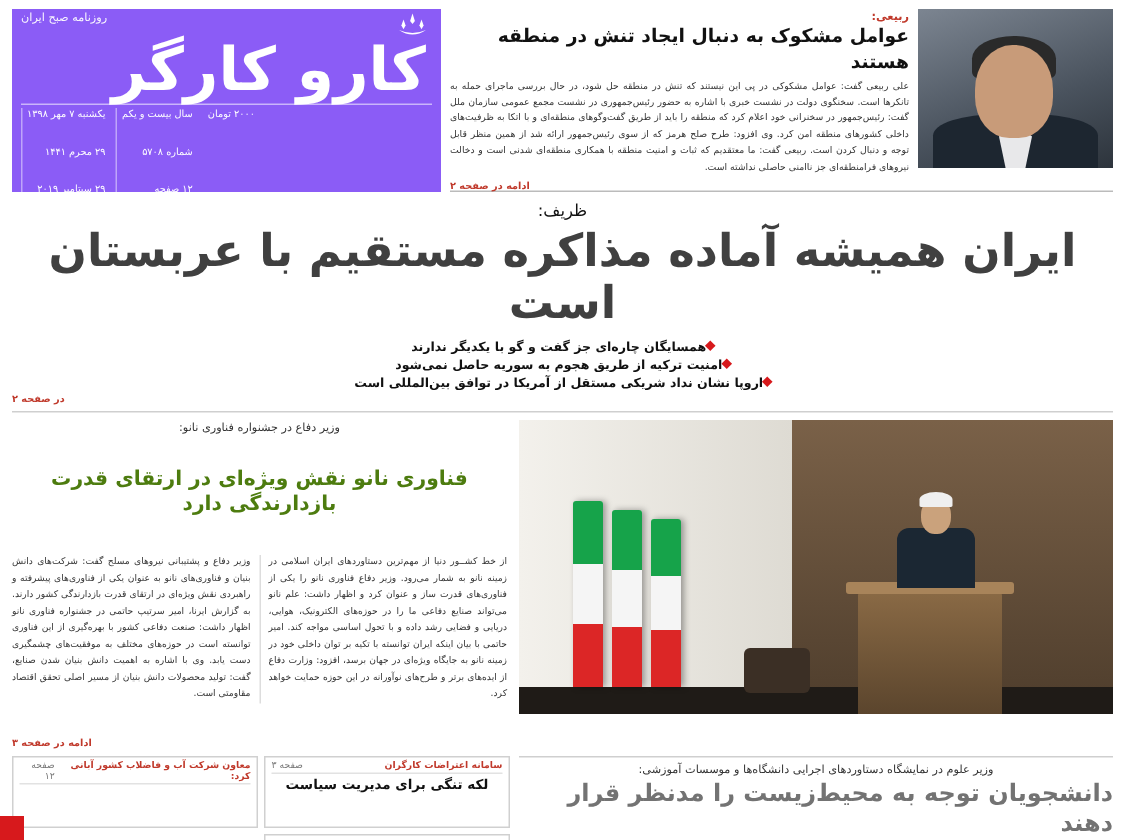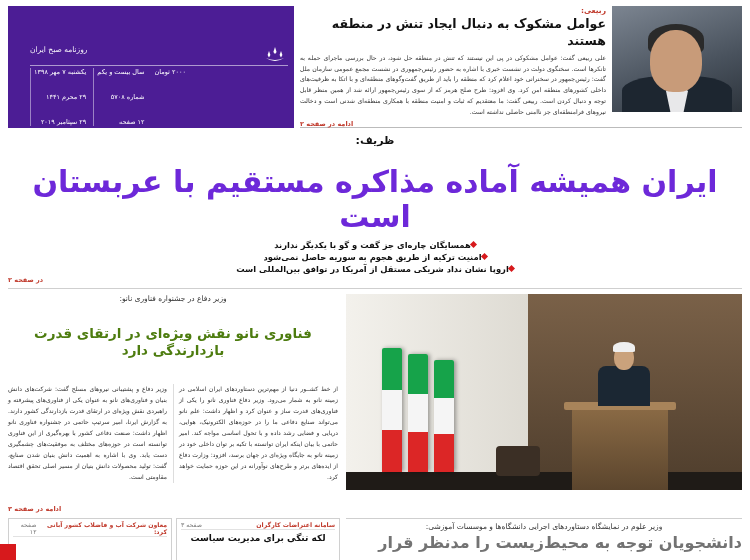--- a/index.html
+++ b/index.html
@@ -27,27 +27,27 @@
   
   .masthead {
     display: flex;
     flex-direction: row;
     align-items: stretch;
     height: 122px;
     gap: 6px;
   }
   .logo-block {
     width: 286px;
-    background: #4c1d95;
+    background: #8b5cf6;
     color: #fff;
     position: relative;
     display: flex;
     flex-direction: column;
-    justify-content: flex-end;
-    padding: 4px 6px 2px 22px;
+    justify-content: center;
+    padding: 4px 6px 2px 6px;
     box-sizing: border-box;
   }
   .logo-top {
     display: flex;
     justify-content: space-between;
     align-items: flex-start;
     font-size: 7px;
   }
   .logo-tagline { font-size: 7.5px; letter-spacing: .5px; opacity: .95; }
   .logo-emblem {
@@ -176,29 +176,29 @@
   
   .lead {
     margin-top: 6px;
     text-align: center;
     direction: rtl;
     border-bottom: 1px solid #cfcfcf;
     padding-bottom: 4px;
   }
   .lead-kicker {
     font-size: 11px;
-    font-weight: bold;
+    font-weight: normal;
     color: #111;
-    margin-bottom: 17px;
+    margin-bottom: 3px;
   }
   .lead-headline {
     font-size: 30px;
     font-weight: bold;
     line-height: 1.18;
-    color: #6d28d9;
+    color: #404040;
     letter-spacing: -0.3px;
   }
   .bullets {
     margin-top: 5px;
     display: flex;
     flex-direction: column;
     gap: 2px;
     align-items: center;
   }
   .bullet {
@@ -451,20 +451,21 @@
             <g fill="#ffffff">
               <path d="M11 1 L12.6 6 L11 8 L9.4 6 Z"></path>
               <path d="M5 5 L6.4 9 L5 11.5 L3.6 9 Z"></path>
               <path d="M17 5 L18.4 9 L17 11.5 L15.6 9 Z"></path>
               <path d="M2 12 q9 6 18 0 q-9 4 -18 0 Z"></path>
             </g>
           </svg>
         </span>
         <span class="logo-tagline">روزنامه صبح ایران</span>
       </div>
+      <div class="logo-title">کارو کارگر</div>
       <div class="logo-meta">
         <div class="col">
           <span>یکشنبه ۷ مهر ۱۳۹۸</span>
           <span>۲۹ محرم ۱۴۴۱</span>
           <span>۲۹ سپتامبر ۲۰۱۹</span>
         </div>
         <div class="col">
           <span>سال بیست و یکم</span>
           <span>شماره ۵۷۰۸</span>
           <span>۱۲ صفحه</span>

